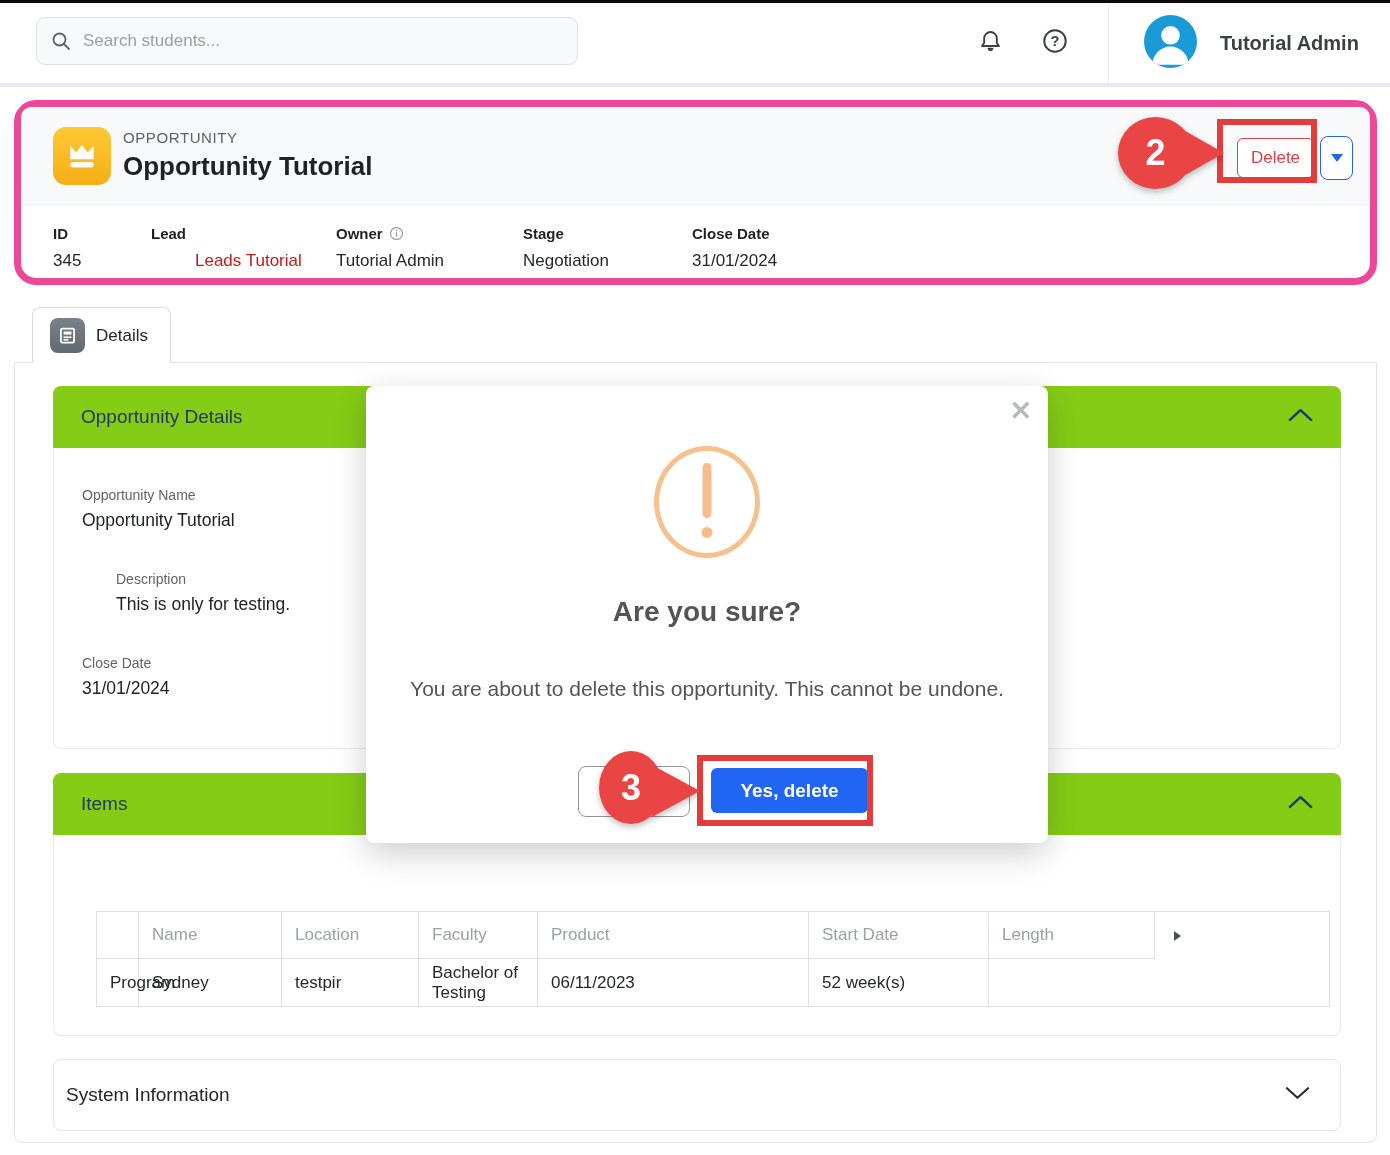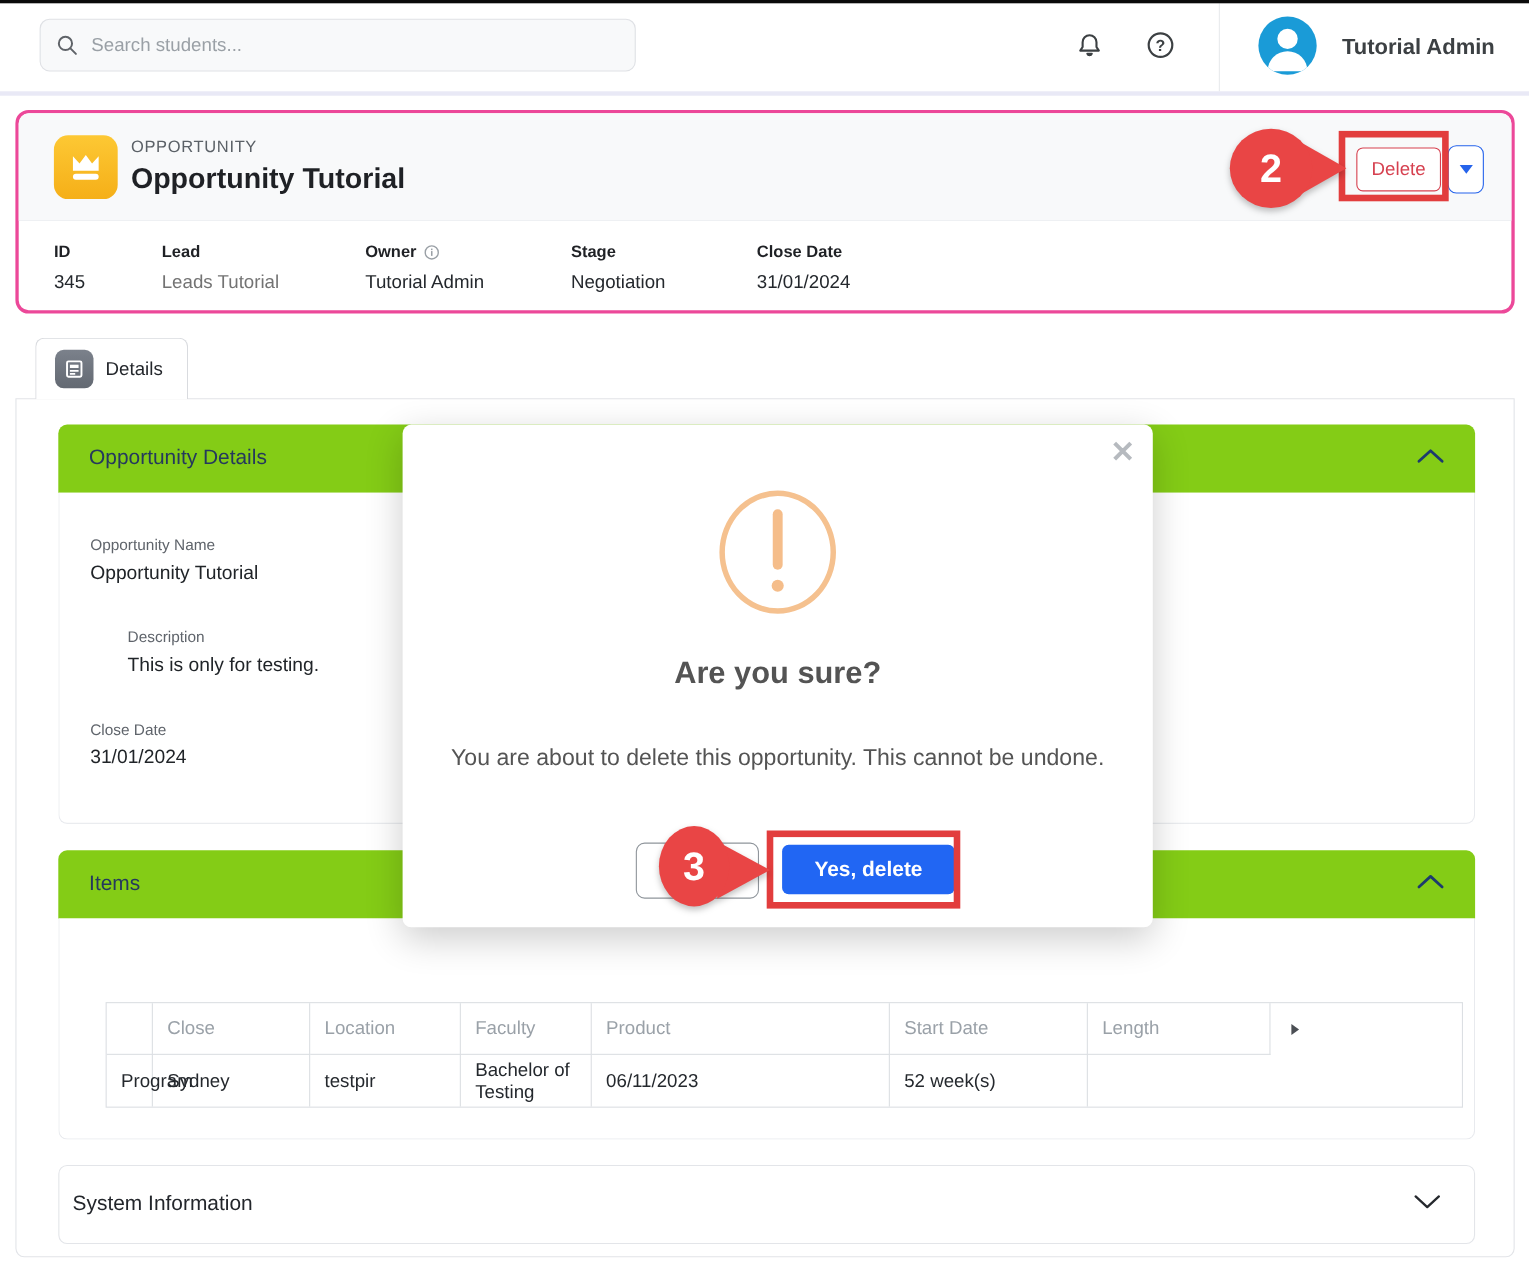--- a/index.html
+++ b/index.html
@@ -14,32 +14,32 @@
   .search-box { position:absolute; left:36px; top:14px; width:542px; height:48px; background:#f8f9fa; border:1px solid #dfe1e5; border-radius:9px; display:flex; align-items:center; padding:0 14px; }
   .search-box svg { flex:0 0 auto; margin-right:12px; }
   .search-box input { flex:1; border:none; outline:none; background:transparent; font-size:17px; color:#3c4043; font-family:"Liberation Sans",sans-serif; }
   .search-box input::placeholder { color:#9aa0a6; }
   .tb-icon { position:absolute; top:23px; width:30px; height:30px; display:flex; align-items:center; justify-content:center; cursor:pointer; }
   .tb-divider { position:absolute; left:1108px; top:0; width:1px; height:80px; background:#e8eaed; }
   .avatar { position:absolute; left:1144px; top:12px; width:53px; height:53px; border-radius:50%; background:#1a9bd7; overflow:hidden; }
   .user-name { position:absolute; left:1220px; top:0; height:80px; display:flex; align-items:center; font-size:20px; font-weight:bold; color:#3c4043; }
 
   
-  .header-card { position:absolute; left:14px; top:100px; width:1363px; height:185px; background:#fff; border:3px solid #ec4899; border-radius:12px; z-index:3; }
+  .header-card { position:absolute; left:14px; top:100px; width:1363px; height:185px; background:#fff; border:7px solid #ec4899; border-radius:22px; z-index:3; }
   .header-card-top { position:absolute; left:0; top:0; width:100%; height:98px; background:#f8f9fa; border-radius:10px 10px 0 0; border-bottom:1px solid #eef0f3; }
   .crown-box { position:absolute; left:32px; top:20px; width:58px; height:58px; border-radius:13px; background:linear-gradient(180deg,#fdc834,#f5af18); display:flex; align-items:center; justify-content:center; }
   .entity-label { position:absolute; left:102px; top:22px; font-size:15px; color:#5b6167; letter-spacing:.6px; }
   .page-title { position:absolute; left:102px; top:44px; font-size:26px; font-weight:bold; color:#1f2125; }
   .delete-btn { position:absolute; left:1216px; top:31px; width:77px; height:40px; background:#fff; border:1px solid #d6404f; border-radius:6px; color:#d6404f; font-size:17px; font-family:"Liberation Sans",sans-serif; cursor:pointer; }
   .caret-btn { position:absolute; left:1299px; top:29px; width:33px; height:44px; background:#fff; border:1.5px solid #2563eb; border-radius:8px; cursor:pointer; display:flex; align-items:center; justify-content:center; }
   .caret-btn .caret { width:0; height:0; border-left:6px solid transparent; border-right:6px solid transparent; border-top:8px solid #2563eb; }
   .info-field { position:absolute; top:118px; }
   .info-field .lbl { font-size:15px; font-weight:bold; color:#1f2125; display:flex; align-items:center; gap:6px; }
   .info-field .val { margin-top:9px; font-size:17px; color:#24282d; }
-  .info-field .val.link { color:#737373; cursor:pointer; }
+  .info-field .val.link { color:#b91c1c; cursor:pointer;margin-left:44px; }
 
   
   .details-tab { position:absolute; left:32px; top:307px; width:139px; height:56px; background:#fff; border:1px solid #d9dbdf; border-bottom:none; border-radius:8px 8px 0 0; z-index:3; display:flex; align-items:center; padding-left:17px; gap:11px; cursor:pointer; }
   .details-tab .tab-icon { width:35px; height:35px; border-radius:8px; background:linear-gradient(180deg,#7b818b,#636972); display:flex; align-items:center; justify-content:center; }
   .details-tab .tab-label { font-size:17px; color:#23262b; }
 
   
   .content-container { position:absolute; left:14px; top:362px; width:1363px; height:781px; background:#fff; border:1px solid #e2e4e8; border-radius:0 0 8px 8px; z-index:2; }
 
   .panel { position:absolute; left:38px; width:1288px; }
@@ -215,21 +215,21 @@
       <span class="panel-title">Items</span>
       <span class="chev">
         <svg width="25" height="14" viewBox="0 0 26 14">
             <polyline points="2,12 13,2 24,12" fill="none" stroke="#1d3a6e" stroke-width="2.6" stroke-linecap="round" stroke-linejoin="round"></polyline>
           </svg>
       </span>
     </div>
     <div class="panel-body" style="height:201px;">
       <div class="items-table">
         <div class="cell head"></div>
-        <div class="cell head">Close</div>
+        <div class="cell head">Name</div>
         <div class="cell head">Location</div>
         <div class="cell head">Faculty</div>
         <div class="cell head">Product</div>
         <div class="cell head">Start Date</div>
         <div class="cell head">Length</div>
 
         <div class="cell data">
             <span class="expander"></span>
           </div>
         <div class="cell data">Program</div>

